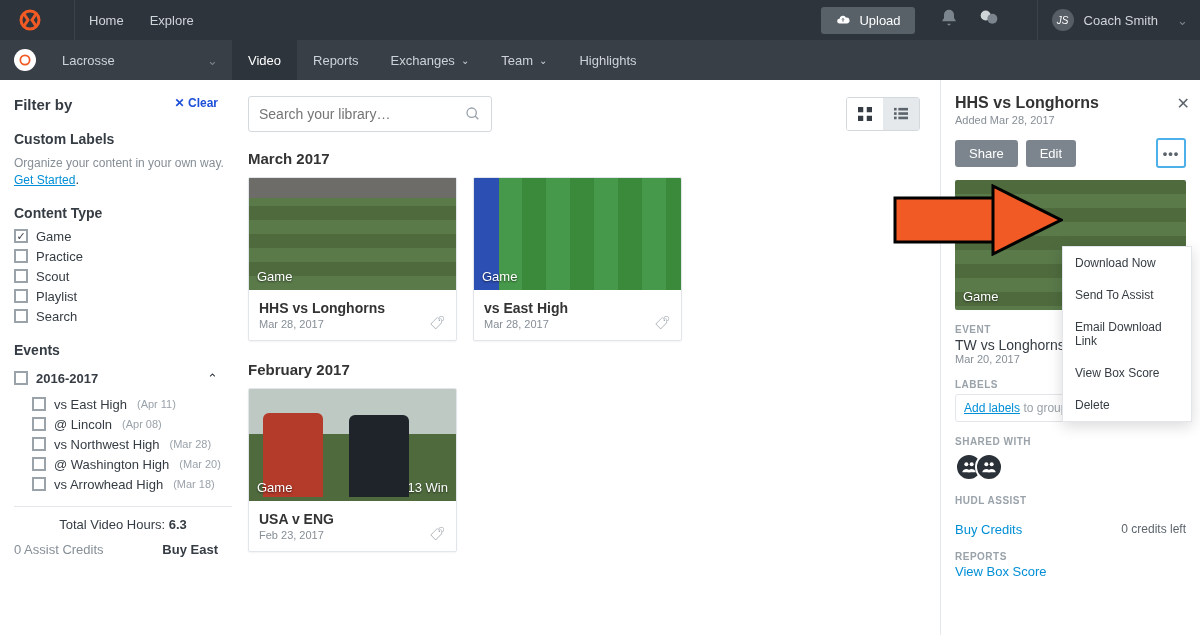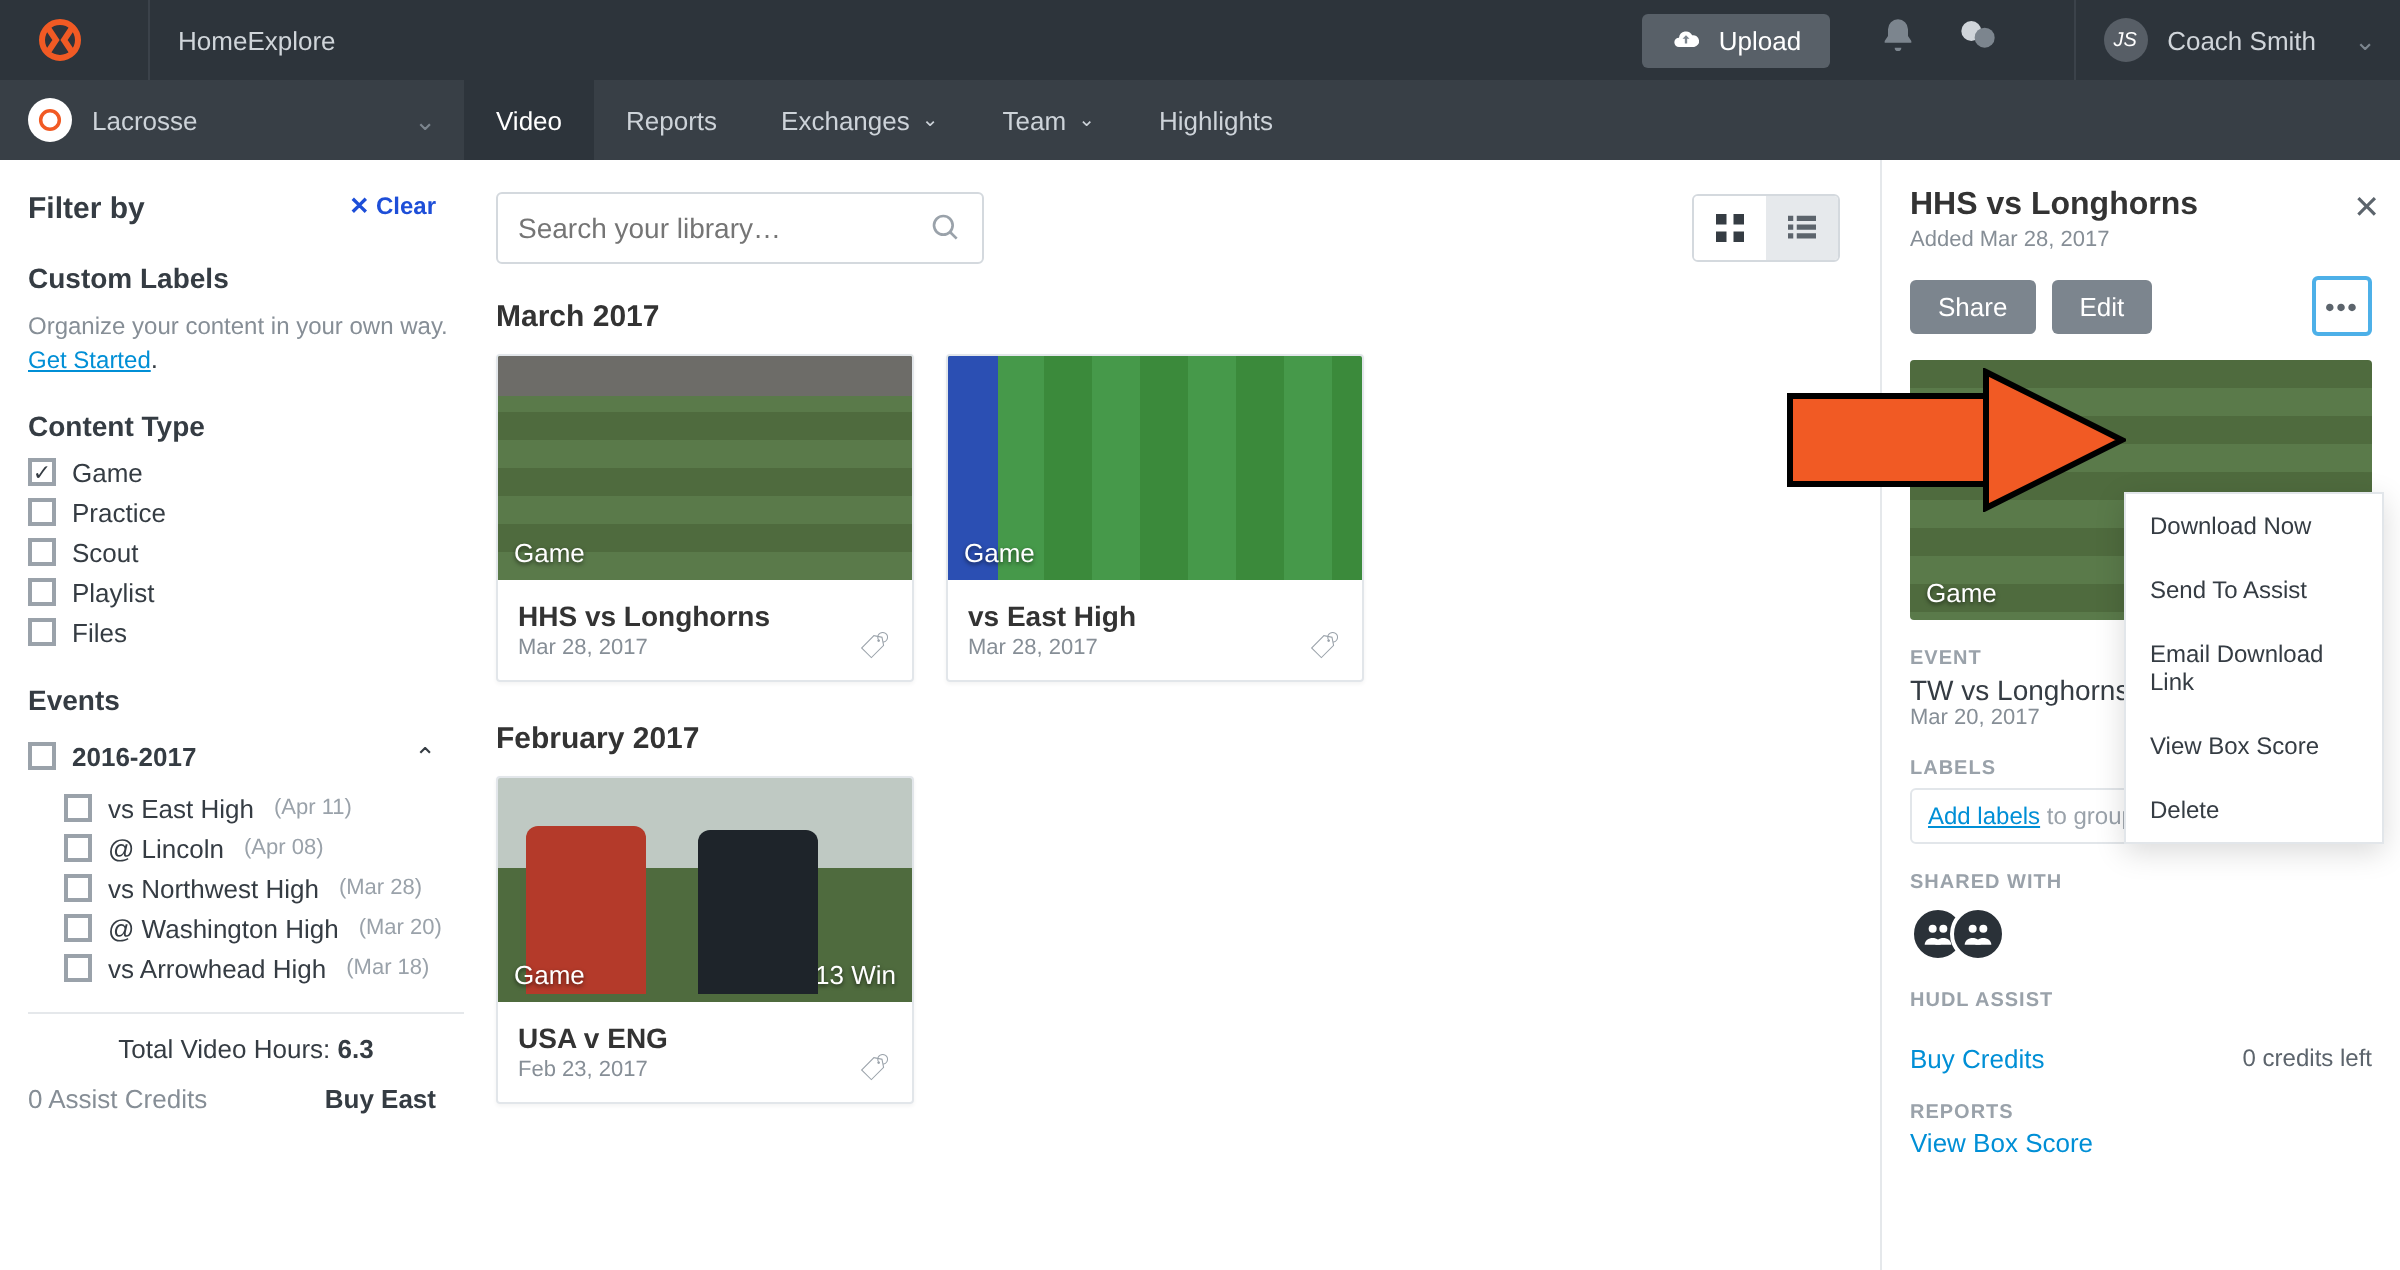--- a/index.html
+++ b/index.html
@@ -1,32 +1,32 @@
 <!DOCTYPE html>
 <html><head>
 <meta charset="utf-8">
 <style>
 * { margin: 0; padding: 0; box-sizing: border-box; font-family: -apple-system, BlinkMacSystemFont, "Segoe UI", Helvetica, Arial, sans-serif; }
 html, body { width: 1200px; height: 635px; overflow: hidden; background: #fff; color: #333; }
 .topbar { height: 40px; background: #2d343b; display: flex; align-items: center; padding: 0 12px; color: #d0d5da; }
 .logo-circle { width: 24px; height: 24px; margin: 0 18px 0 6px; }
 .logo-circle svg { width: 100%; height: 100%; }
-.nav-links { display: flex; font-size: 13px; }
+.nav-links { display: flex; gap: 26px; font-size: 13px; }
 .nav-links span { cursor: pointer; }
 .top-spacer { flex: 1; }
 .upload-btn { background: #586068; color: #fff; padding: 6px 14px; border-radius: 3px; font-size: 13px; display: flex; align-items: center; gap: 8px; cursor: pointer; }
 .top-icons { display: flex; gap: 20px; margin: 0 24px; align-items: center; }
 .icon-btn { color: #7c858e; cursor: pointer; }
 .user-area { display: flex; align-items: center; gap: 10px; font-size: 13px; position: relative; padding-right: 30px;}
 .user-badge { width: 22px; height: 22px; border-radius: 50%; background: #575e66; color: #fff; font-size: 10px; display: flex; align-items: center; justify-content: center; font-style: italic; }
 .user-area .chev { position:absolute; right:0; color:#7c858e;}
 .sep { width:1px; height:40px; background:#3b424a; margin:0 14px; }
 
 .subbar { height: 40px; background: #383f46; display: flex; align-items: center; color: #cdd3d9; font-size: 13px; }
-.team-drop { width: 232px; height: 40px; display: flex; align-items: center; padding: 0 14px; gap: 10px; cursor: pointer; position:relative;}
+.team-drop { width: 232px; height: 40px; display: flex; align-items: center; padding: 0 14px; gap: 26px; cursor: pointer; position:relative;}
 .team-logo { width: 22px; height: 22px; border-radius: 50%; background: #fff; display:flex;align-items:center;justify-content:center;}
 .team-logo svg { width:14px; height:14px;}
 .team-drop .chev { position:absolute; right:14px; color:#7c858e;}
 .subtab { height: 40px; display: flex; align-items: center; padding: 0 16px; cursor: pointer; color:#cdd3d9;}
 .subtab.active { background: #2d343b; color: #fff; }
 .subtab .chev { margin-left:6px; font-size:10px;}
 
 .main-row { display: flex; height: 555px; }
 
 
@@ -189,21 +189,21 @@
     <div class="check-row">
         <span class="chk"></span>
         <span>Scout</span>
       </div>
     <div class="check-row">
         <span class="chk"></span>
         <span>Playlist</span>
       </div>
     <div class="check-row">
         <span class="chk"></span>
-        <span>Files</span>
+        <span>Search</span>
       </div>
 
     <div class="section-title">Events</div>
     <div class="events-header">
       <div class="check-row">
           <span class="chk"></span>
           <b>2016-2017</b>
         </div>
       <span>⌃</span>
     </div>

